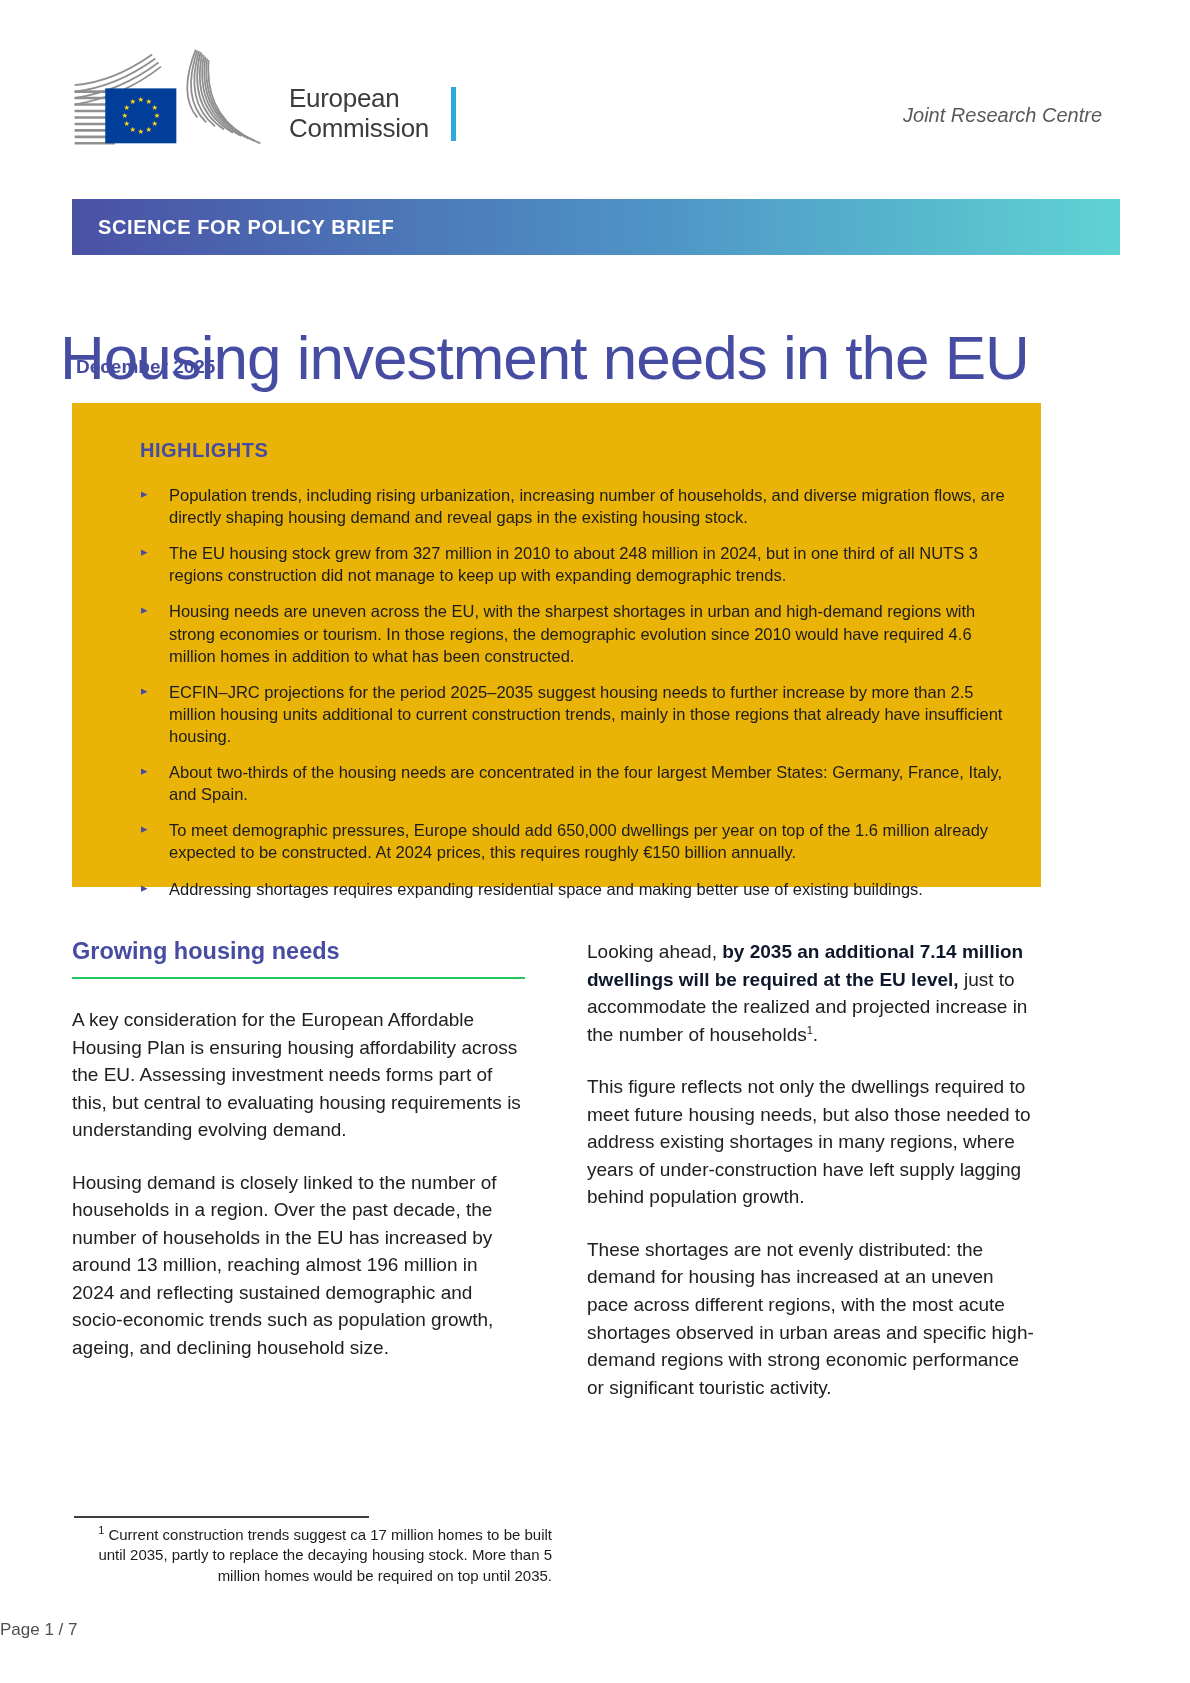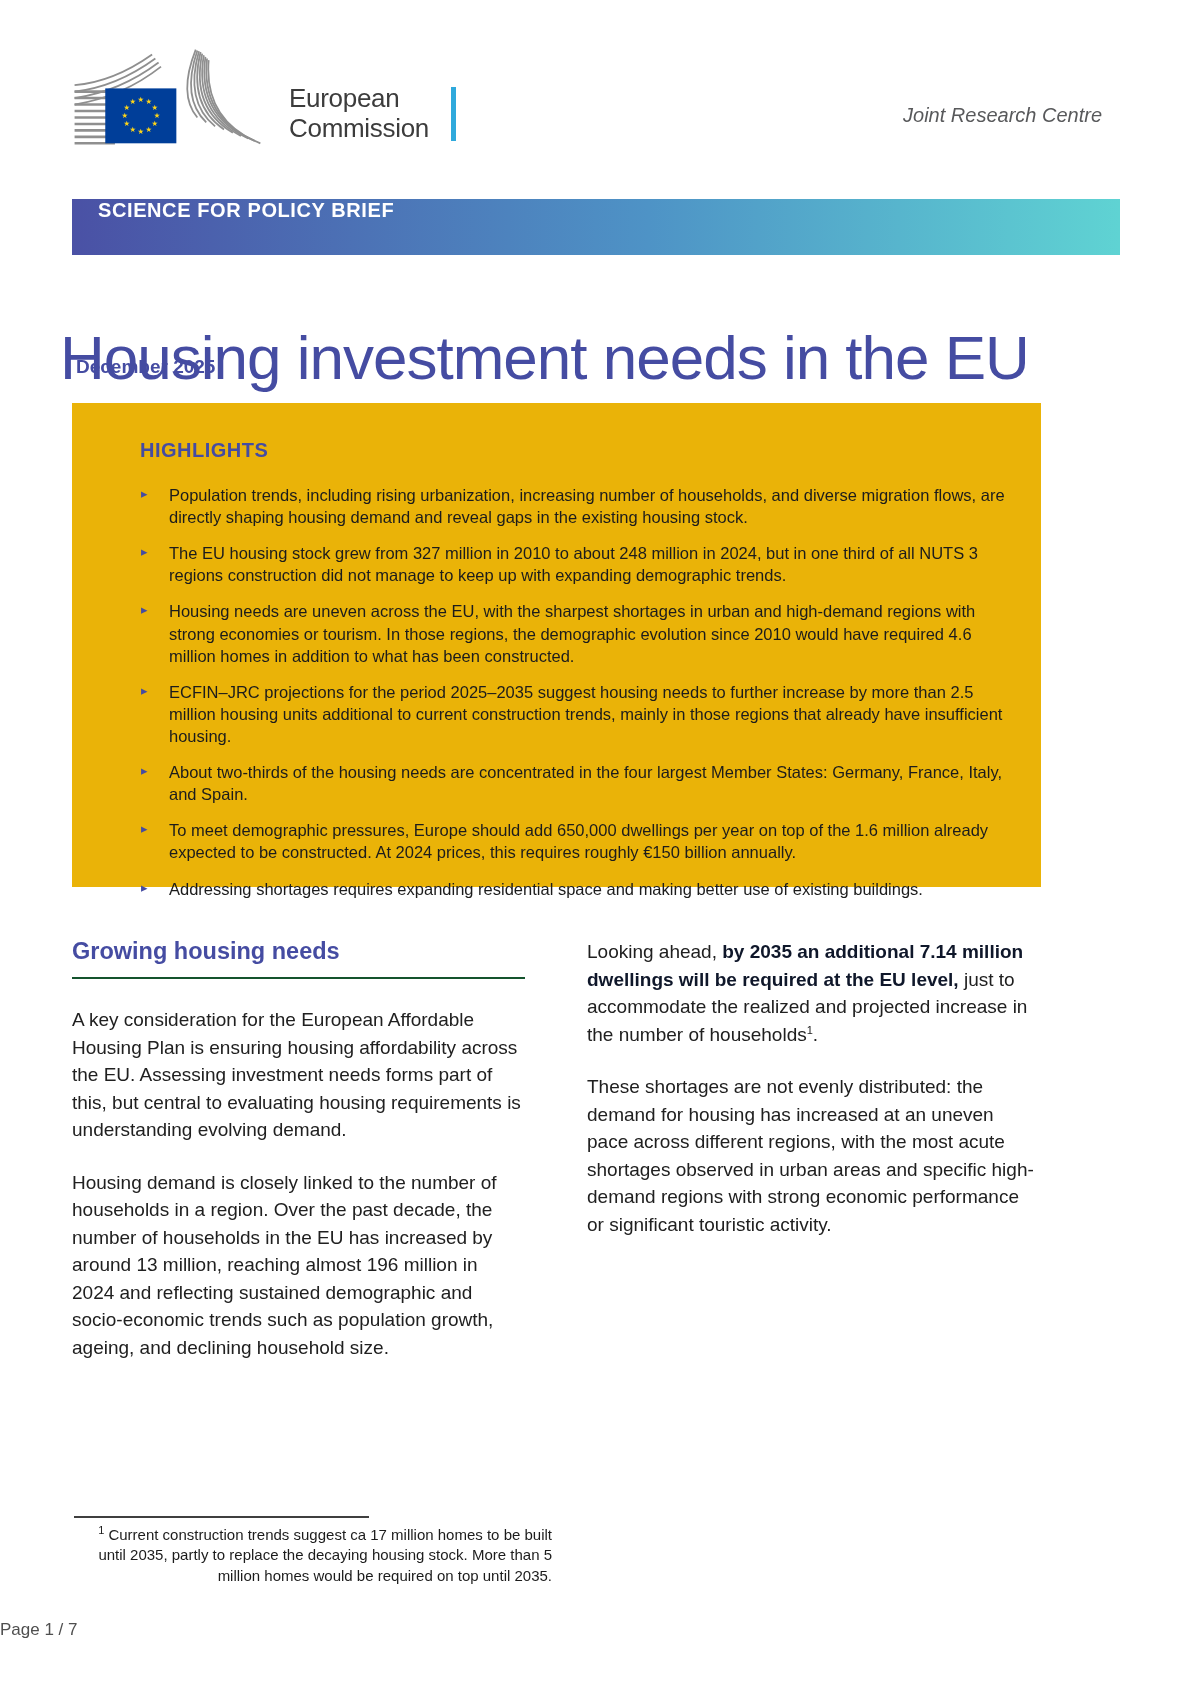--- a/index.html
+++ b/index.html
@@ -10,42 +10,42 @@
   .header{position:absolute;top:48px;left:74px;right:72px;height:100px;}
   .ec-logo{display:flex;align-items:center;gap:20px;}
   .ec-logo svg{display:block;}
   .ec-logo-text{font-size:26px;line-height:1.13;color:#3c3c3c;font-weight:500;letter-spacing:-0.3px;margin-top:26px;}
   .ec-accent-bar{width:5px;height:54px;background:#2fa9dc;margin-top:26px;margin-left:2px;}
   .jrc{position:absolute;top:56px;right:16px;font-size:20px;font-style:italic;color:#58595b;}
 
   
   .banner{position:absolute;top:199px;left:72px;width:1048px;height:56px;
           background:linear-gradient(90deg,#4a51a5 0%,#4e93c6 55%,#5fd3d3 100%);
-          display:flex;}
+          display:flex;align-items:center;}
   .banner-label{color:#ffffff;font-size:20px;font-weight:600;letter-spacing:0.6px;padding-left:26px;}
 
   
   .doc-title{position:absolute;top:280px;left:60px;width:1000px;
              font-size:62px;font-weight:400;letter-spacing:-1px;color:#454ca2;}
   .doc-date{position:absolute;top:356px;left:76px;font-size:19px;font-weight:700;color:#454ca2;}
 
   
   .highlights{position:absolute;top:403px;left:72px;width:969px;height:484px;
               background:#eab308;box-sizing:border-box;padding:36px 20px 20px 68px;}
   .highlights-heading{font-size:20px;font-weight:700;letter-spacing:0.5px;color:#454ca2;margin:0 0 22px 0;}
   .highlights ul{list-style:none;margin:0;padding:0;}
   .highlights li{position:relative;padding-left:29px;margin-bottom:14px;
                  font-size:16.5px;line-height:1.34;color:#1c1c1c;max-width:856px;}
   .bullet-arrow{position:absolute;left:1px;top:1px;color:#454ca2;font-size:13px;font-family:"DejaVu Sans",sans-serif;}
 
   
   .columns{position:absolute;top:938px;left:72px;width:968px;display:flex;gap:62px;}
   .col{width:453px;}
   .section-heading{font-size:23.5px;font-weight:700;color:#454ca2;margin:0 0 0 0;
-                   padding-bottom:12px;border-bottom:2px solid #14532d;}
+                   padding-bottom:12px;border-bottom:2px solid #22c55e;}
   .col p{font-size:19px;line-height:1.45;color:#202020;margin:0 0 25px 0;}
   .col-left p:first-of-type{margin-top:27px;}
   .emph{color:#0f172a;font-weight:700;}
   sup{font-size:11px;line-height:0;}
 
   
   .footnote{position:absolute;left:74px;top:1516px;width:478px;}
   .footnote-rule{width:295px;border:0;border-top:2px solid #3f3f3f;margin:0 0 7px 0;}
   .footnote-text{font-size:15px;line-height:1.35;color:#1c1c1c;text-align:right;}
 
@@ -156,20 +156,21 @@
 <div class="columns">
   <div class="col col-left">
     <h2 class="section-heading">Growing housing needs</h2>
     <p>A key consideration for the European Affordable Housing Plan is ensuring housing affordability across the EU. Assessing investment needs forms part of this, but central to evaluating housing requirements is understanding evolving demand.</p>
     <p>Housing demand is closely linked to the number of households in a region. Over the past decade, the number of households in the EU has increased by around 13 million, reaching almost 196 million in 2024 and reflecting sustained demographic and socio-economic trends such as population growth, ageing, and declining household size.</p>
   </div>
   <div class="col col-right">
     <p>
       <span>Looking ahead, </span><span class="emph">by 2035 an additional 7.14 million dwellings will be required at the EU level,</span><span> just to accommodate the realized and projected increase in the number of households</span><sup>1</sup><span>.</span>
     </p>
+    <p>This figure reflects not only the dwellings required to meet future housing needs, but also those needed to address existing shortages in many regions, where years of under-construction have left supply lagging behind population growth.</p>
     <p>These shortages are not evenly distributed: the demand for housing has increased at an uneven pace across different regions, with the most acute shortages observed in urban areas and specific high-demand regions with strong economic performance or significant touristic activity.</p>
   </div>
 </div>
 
 <div class="footnote">
   <hr class="footnote-rule">
   <div class="footnote-text">
     <sup>1</sup><span> Current construction trends suggest ca 17 million homes to be built until 2035, partly to replace the decaying housing stock. More than 5 million homes would be required on top until 2035.</span>
   </div>
 </div>

